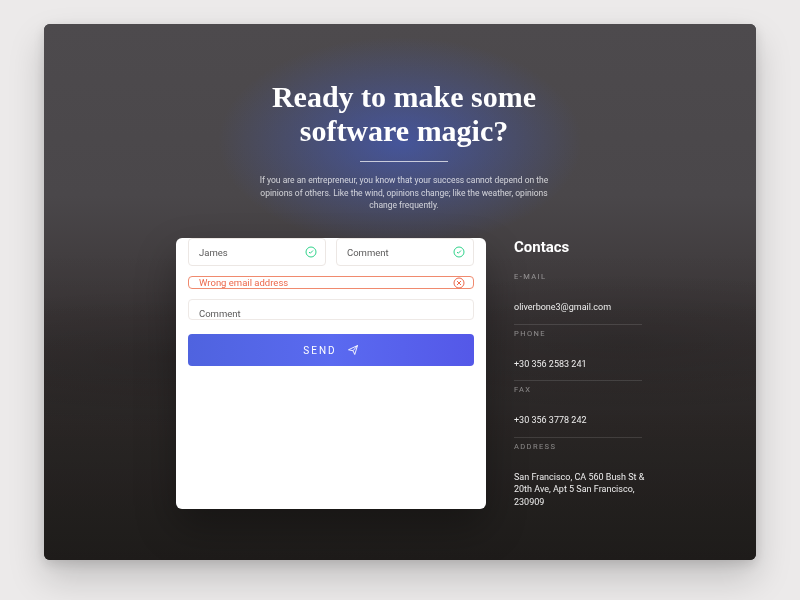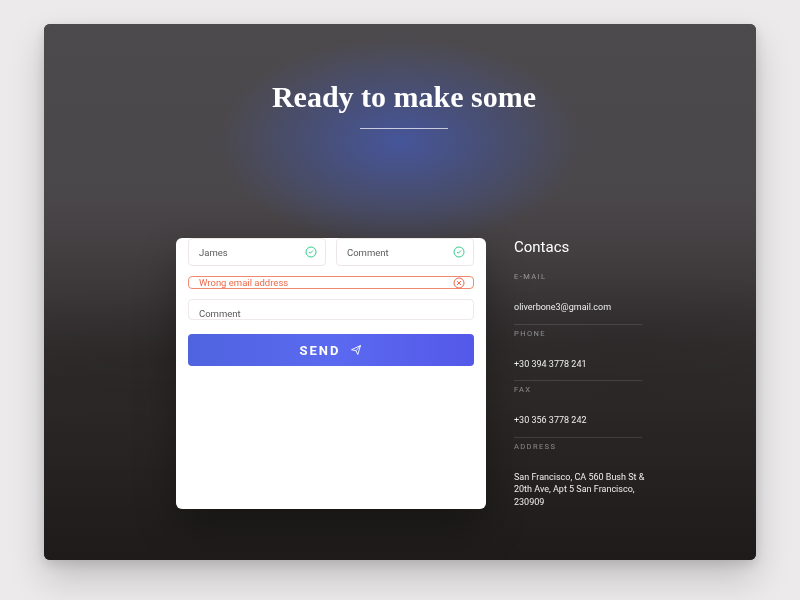--- a/index.html
+++ b/index.html
@@ -53,44 +53,46 @@
   }
   .field.valid { border-color: #ece7e4; }
   .field.error { border-color: #f08a6e; color: #ec684b; }
   .field .icon { position: absolute; right: 8px; top: 50%; transform: translateY(-50%); }
   .textarea {
     height: 76px; align-items: flex-start; padding-top: 8px;
   }
   .btn {
     margin-top: 14px; height: 32px; border-radius: 4px;
     background: linear-gradient(90deg, #4f63df 0%, #5a6af0 50%, #5458e8 100%);
-    color: #fff; font-size: 13px; letter-spacing: 2px; font-weight: 700;
+    color: #fff; font-size: 10px; letter-spacing: 2px; font-weight: 400;
     display: flex; align-items: center; justify-content: center; gap: 10px;
     cursor: pointer;
   }
   .sidebar { width: 150px; color: #fff; }
-  .sidebar h3 { font-size: 15px; font-weight: 400; margin-bottom: 14px; }
+  .sidebar h3 { font-size: 15px; font-weight: 700; margin-bottom: 14px; }
   .lbl { font-size: 7.5px; letter-spacing: 1.4px; color: rgba(255,255,255,.45); margin-top: 4px; }
   .sidebar .lbl:first-of-type { margin-top: 16px; }
   .val { font-size: 9px; color: rgba(255,255,255,.92); margin-top: 20px; line-height: 1.4; }
   .line { height: 1px; background: rgba(255,255,255,.12); margin-top: 10px; width: 128px; }
   svg { display: block; }
 </style>
 </head>
 <body>
 
 <div class="frame">
   <div class="bg"></div>
   <div class="mtn"></div>
 
   <div class="hero">
     <div class="title">
       <span>Ready to make some</span><br>
+      <span>software magic?</span>
     </div>
     <div class="hr"></div>
+    <div class="sub">If you are an entrepreneur, you know that your success cannot depend on the opinions of others. Like the wind, opinions change; like the weather, opinions change frequently.</div>
   </div>
 
   <div class="content">
 
     <div class="card">
       <div class="row">
         <div class="field valid">
           <span>James</span>
           <span class="icon">
             <svg width="12" height="12" viewBox="0 0 24 24" fill="none" stroke="#2fd28a" stroke-width="2">
@@ -137,21 +139,21 @@
     </div>
 
     <div class="sidebar">
       <h3>Contacs</h3>
 
       <div class="lbl">E-MAIL</div>
       <div class="val">oliverbone3@gmail.com</div>
       <div class="line"></div>
 
       <div class="lbl">PHONE</div>
-      <div class="val">+30 394 3778 241</div>
+      <div class="val">+30 356 2583 241</div>
       <div class="line"></div>
 
       <div class="lbl">FAX</div>
       <div class="val">+30 356 3778 242</div>
       <div class="line"></div>
 
       <div class="lbl">ADDRESS</div>
       <div class="val">San Francisco, CA 560 Bush St &amp; 20th Ave, Apt 5 San Francisco, 230909</div>
     </div>
 

